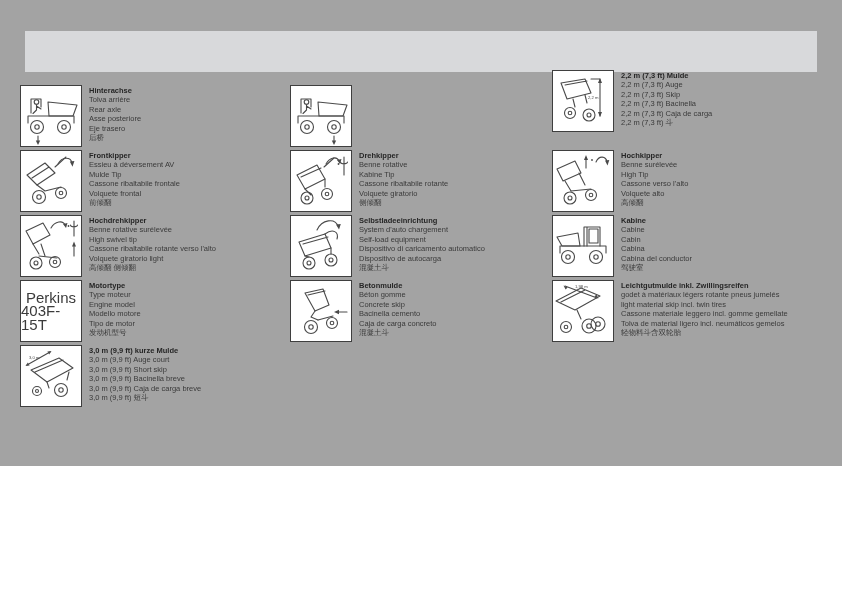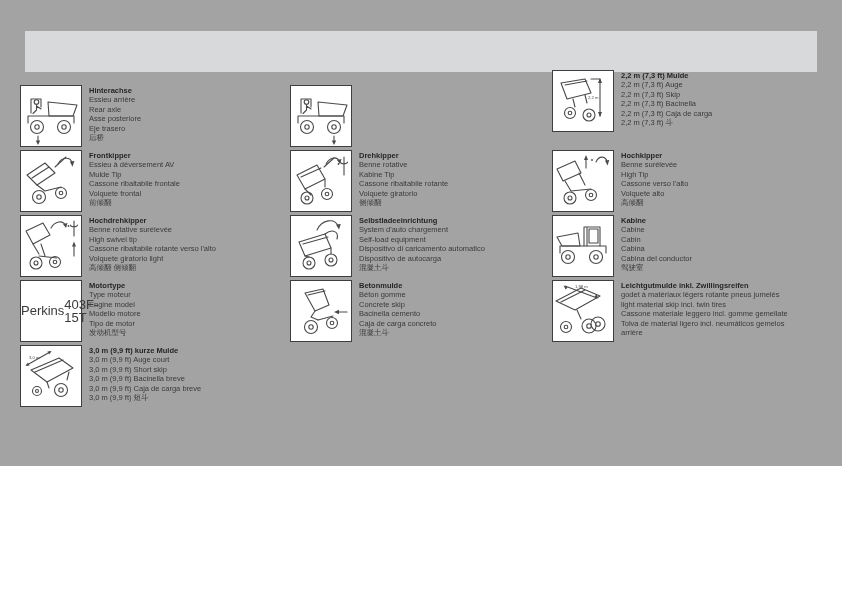--- a/index.html
+++ b/index.html
@@ -5,22 +5,22 @@
   html,body{margin:0;padding:0;background:#fff;}
   #page{position:relative;width:842px;height:466px;background:#a3a3a3;overflow:hidden;
         font-family:"Liberation Sans",sans-serif;color:#3a3a3a;}
   .graybar{position:absolute;left:25px;top:31px;width:792px;height:41px;background:#d8d9db;}
   .entry{position:absolute;display:flex;align-items:flex-start;}
   .icon-box{width:60px;height:60px;border:1px solid #3f3f3f;background:#fff;flex:0 0 auto;box-sizing:content-box;}
   .icon-box svg{display:block;width:60px;height:60px;}
   .icon-box svg .ln{stroke:#4a4a4a;fill:none;stroke-width:1.1;stroke-linejoin:round;stroke-linecap:round;}
   .icon-box svg .hd{fill:#4a4a4a;stroke:none;}
   .icon-box svg text{font-family:"Liberation Sans",sans-serif;font-size:4.2px;fill:#4a4a4a;}
-  .perkins{display:flex;align-items:center;
-           font-size:13px;line-height:13.5px;color:#3b3b3b;}
+  .perkins{display:flex;flex-direction:column;align-items:center;justify-content:center;
+           font-size:15px;line-height:13.5px;color:#3b3b3b;}
   .entry-text{margin-left:7px;padding-top:1px;}
   .line{font-size:7.5px;line-height:9.4px;white-space:nowrap;color:#3a3a3a;}
   .line.b{font-weight:bold;color:#262626;}
   .footer-left{position:absolute;left:25px;top:564px;font-size:6.8px;color:#3f3f3f;}
   .page-num{position:absolute;left:0;width:842px;top:554px;text-align:center;font-size:10px;color:#333;}
   .logo{position:absolute;left:670px;top:544px;}
 </style>
 </head>
 <body>
 
@@ -38,21 +38,21 @@
         <circle class="ln" cx="16" cy="41" r="6.5"></circle>
           <circle class="ln" cx="16" cy="41" r="2.2"></circle>
         <circle class="ln" cx="43" cy="41" r="6.5"></circle>
           <circle class="ln" cx="43" cy="41" r="2.2"></circle>
         <path class="ln" d="M17 50 L17 55"></path>
           <path class="hd" d="M14.8 54.5 L17 59 L19.2 54.5 Z"></path>
       </svg>
     </div>
     <div class="entry-text">
       <div class="line b">Hinterachse</div>
-      <div class="line">Essieu arrière</div>
+      <div class="line">Tolva arrière</div>
       <div class="line">Rear axle</div>
       <div class="line">Asse posteriore</div>
       <div class="line">Eje trasero</div>
       <div class="line">后桥</div>
     </div>
   </div>
 
   <div class="entry" style="left:20px;top:150px">
     <div class="icon-box">
       <svg viewBox="0 0 60 60">
@@ -328,21 +328,21 @@
         <circle class="ln" cx="45" cy="43" r="7"></circle>
           <circle class="ln" cx="45" cy="43" r="2.3"></circle>
       </svg>
     </div>
     <div class="entry-text">
       <div class="line b">Leichtgutmulde inkl. Zwillingsreifen</div>
       <div class="line">godet à matériaux légers rotante pneus jumelés</div>
       <div class="line">light material skip incl. twin tires</div>
       <div class="line">Cassone materiale leggero incl. gomme gemellate</div>
       <div class="line">Tolva de material ligero incl. neumáticos gemelos</div>
-      <div class="line">arrière</div>
+      <div class="line">轻物料斗含双轮胎</div>
     </div>
   </div>
 
   <div class="footer-left">1501AB (D01-05)</div>
   <div class="page-num">9 / 262</div>
 
   <svg class="logo" width="160" height="38" viewBox="0 0 160 38">
     <defs>
       <linearGradient id="ring" x1="0" y1="0" x2="0.6" y2="1">
         <stop offset="0" stop-color="#f2f2f2"></stop>

